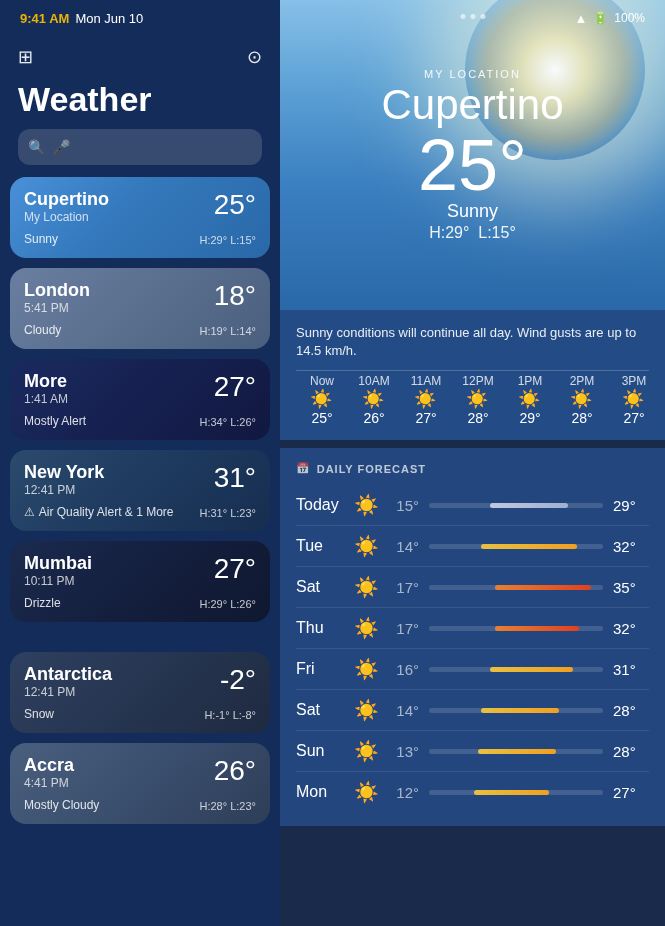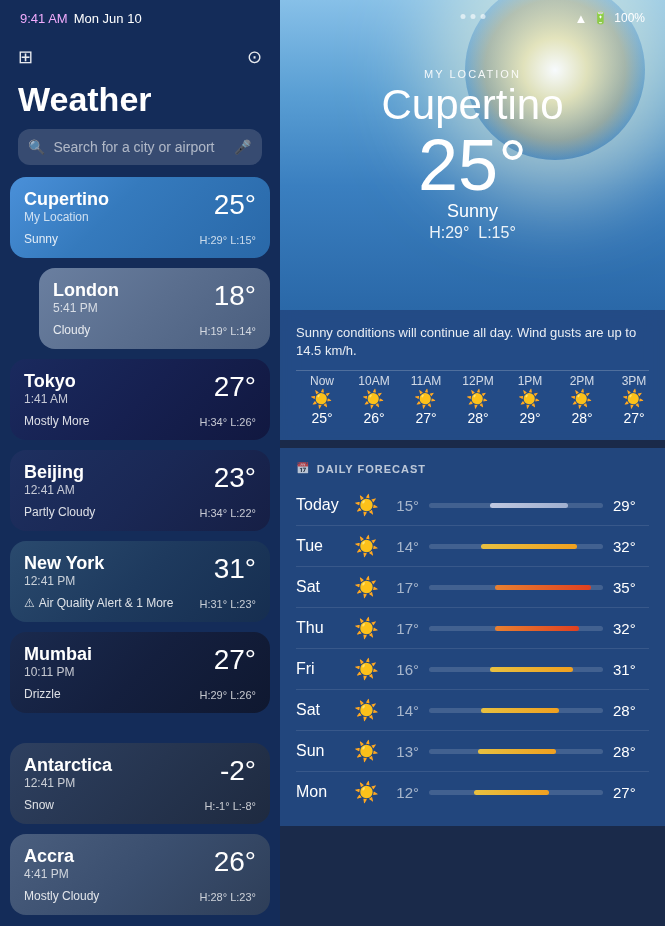--- a/index.html
+++ b/index.html
@@ -17,23 +17,23 @@
       position: absolute;
       top: 0; left: 0; right: 0;
       height: 36px;
       display: flex;
       align-items: center;
       justify-content: space-between;
       padding: 0 20px;
       z-index: 10;
     }
     .status-time {
-      color: #f0abfc;
+      color: #eab308;
       font-size: 13px;
-      font-weight: 400;
+      font-weight: 700;
     }
     .status-date {
       color: white;
       font-size: 13px;
       font-weight: 400;
       margin-left: 6px;
     }
     .status-right {
       display: flex;
       align-items: center;
@@ -107,21 +107,20 @@
       position: relative;
       overflow: hidden;
       min-height: 80px;
       cursor: pointer;
     }
     .city-card.cupertino {
       background: linear-gradient(135deg, #4a90d9 0%, #357abd 40%, #2968a8 100%);
     }
     .city-card.london {
       background: linear-gradient(135deg, #6a7fa0 0%, #5a6e8e 50%, #4a5e7e 100%);
-      margin-left: 29px;
     }
     .city-card.tokyo {
       background: linear-gradient(135deg, #1a2a5e 0%, #162050 50%, #111840 100%);
     }
     .city-card.beijing {
       background: linear-gradient(135deg, #1e3060 0%, #1a2855 50%, #161f45 100%);
     }
     .city-card.newyork {
       background: linear-gradient(135deg, #2a4a6e 0%, #1e3a5e 50%, #162e50 100%);
     }
@@ -374,21 +373,20 @@
 </div>
 
 <div class="left-panel">
   <div class="left-header">
     <span class="sidebar-toggle">⊞</span>
     <span class="more-btn">⊙</span>
   </div>
   <div class="weather-title">Weather</div>
   <div class="search-bar">
     <span class="search-icon">🔍</span>
-    <span class="search-input-fake">Search for a city or airport</span>
     <span class="mic-icon">🎤</span>
   </div>
   <div class="city-list" id="city-list">
       <div class="city-card cupertino">
     <div class="card-top">
       <div>
         <div class="card-city-name">Cupertino</div>
         <div class="card-time">My Location</div>
       </div>
       <div class="card-temp">25°</div>
@@ -413,47 +411,31 @@
       <div class="card-condition">
 
         <span>Cloudy</span>
       </div>
       <div class="card-hl">H:19°&nbsp;L:14°</div>
     </div>
   </div>
       <div class="city-card tokyo">
     <div class="card-top">
       <div>
-        <div class="card-city-name">Tokyo</div>
+        <div class="card-city-name">More</div>
         <div class="card-time">1:41 AM</div>
       </div>
       <div class="card-temp">27°</div>
     </div>
     <div class="card-bottom">
       <div class="card-condition">
 
-        <span>Mostly More</span>
+        <span>Mostly Alert</span>
       </div>
       <div class="card-hl">H:34°&nbsp;L:26°</div>
-    </div>
-  </div>
-      <div class="city-card beijing">
-    <div class="card-top">
-      <div>
-        <div class="card-city-name">Beijing</div>
-        <div class="card-time">12:41 AM</div>
-      </div>
-      <div class="card-temp">23°</div>
-    </div>
-    <div class="card-bottom">
-      <div class="card-condition">
-
-        <span>Partly Cloudy</span>
-      </div>
-      <div class="card-hl">H:34°&nbsp;L:22°</div>
     </div>
   </div>
       <div class="city-card newyork">
     <div class="card-top">
       <div>
         <div class="card-city-name">New York</div>
         <div class="card-time">12:41 PM</div>
       </div>
       <div class="card-temp">31°</div>
     </div>

